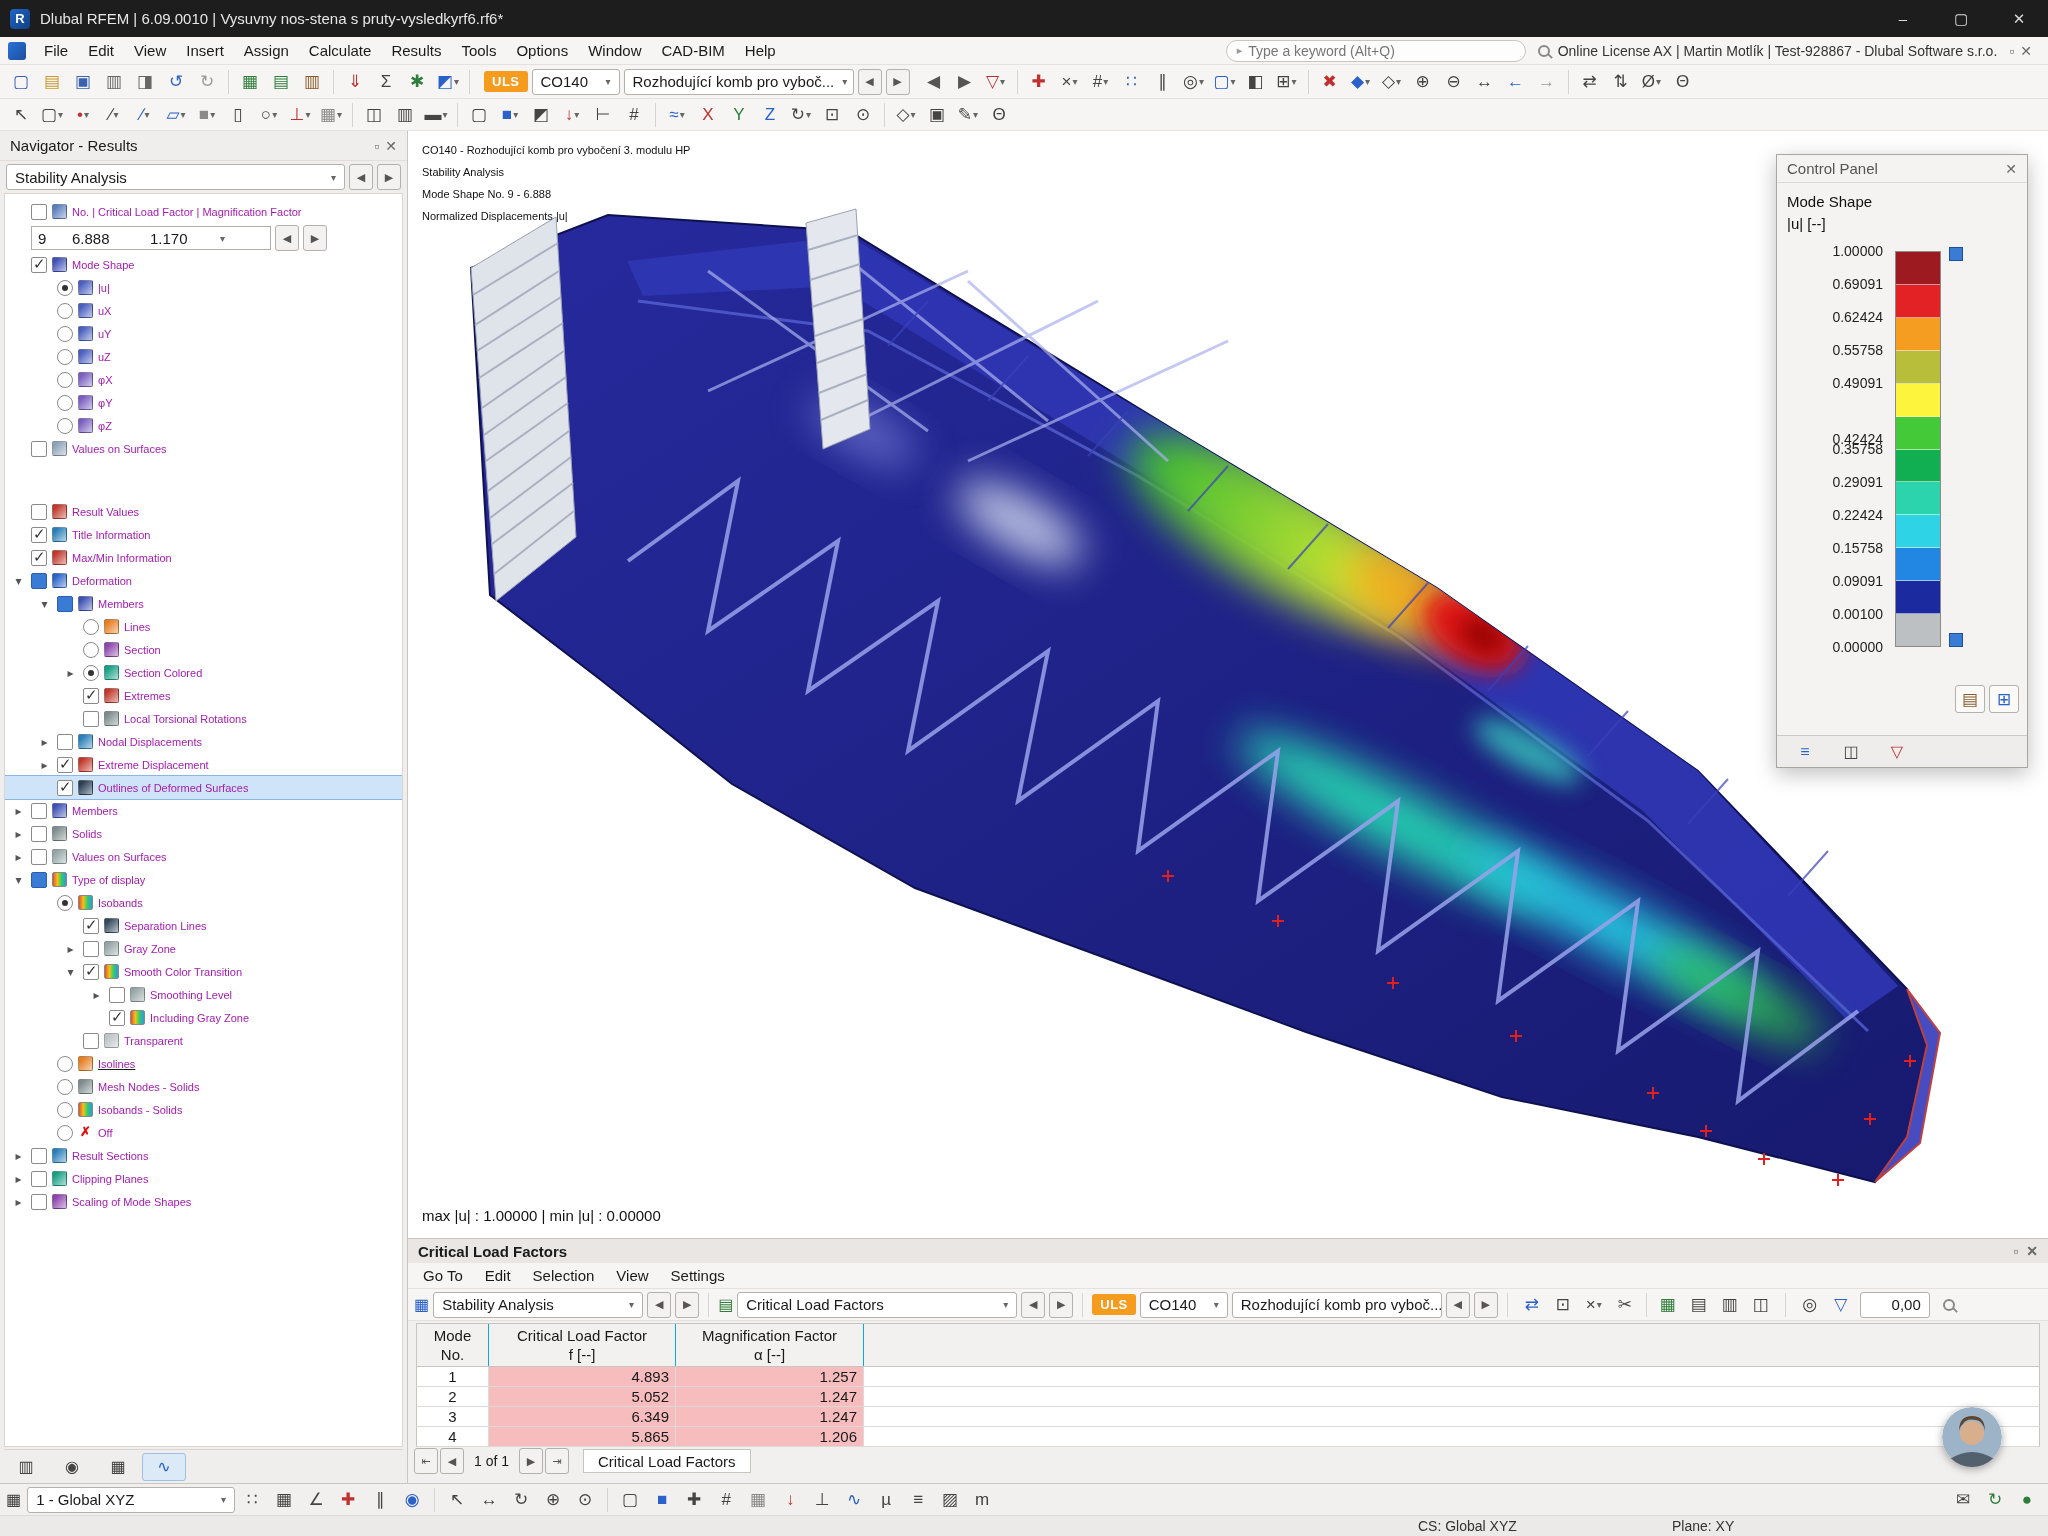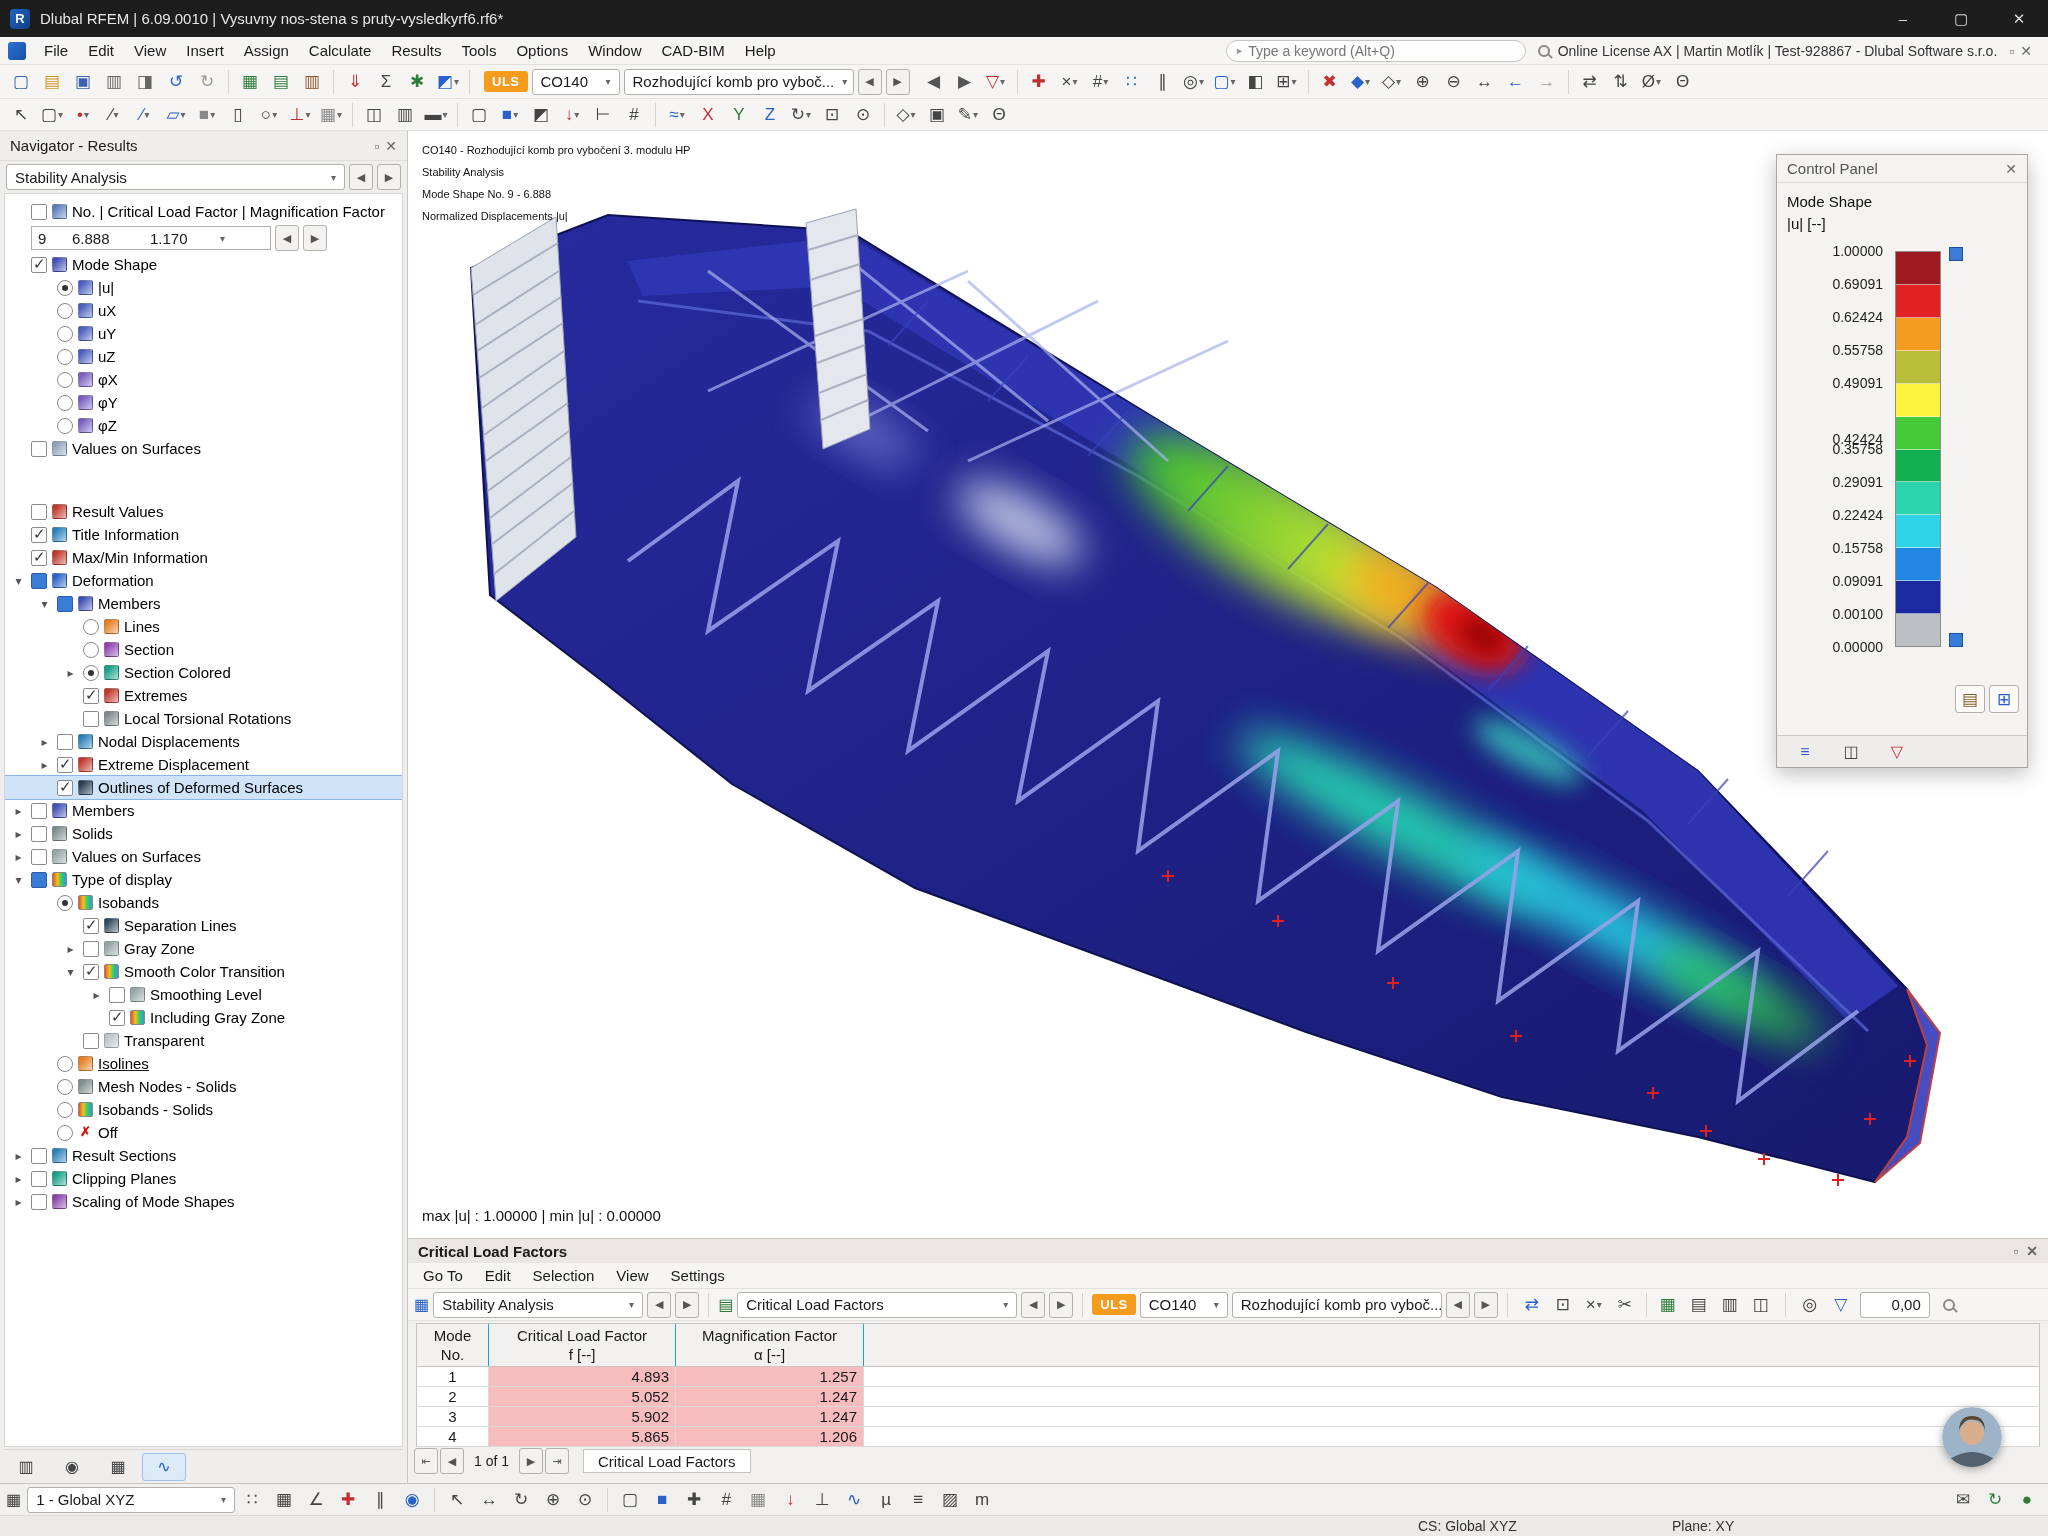--- a/index.html
+++ b/index.html
@@ -49,21 +49,21 @@
   .trow.sel{background:#cfe4f9;outline:1px solid #8ab6e6}
   .texp{width:15px;color:#555;font-size:12px;text-align:center;flex:none}
   .cb{width:16px;height:16px;border:1px solid #8a8a8a;background:#fff;position:relative;border-radius:2px;flex:none}
   .cb.ck::after{content:"✓";position:absolute;top:-3px;left:1px;font-size:15px;color:#333}
   .cb.pt{background:#3a7bd5;border-color:#2a5db0}
   .rb{width:16px;height:16px;border:1px solid #8a8a8a;border-radius:50%;background:#fff;position:relative;flex:none}
   .rb.on::after{content:"";position:absolute;inset:4px;background:#333;border-radius:50%}
   .tico{width:15px;height:15px;border-radius:2px;border:1px solid rgba(0,0,0,.25);flex:none;font-size:13px;line-height:14px;text-align:center}
   .tico.tig{border:none;background:transparent!important;font-weight:bold}
   .tico.rbow{background:linear-gradient(90deg,#e74c3c,#f1c40f,#2ecc71,#3498db);border-color:#888}
-  .tlabel{font-size:15px;color:#000000}
+  .tlabel{font-size:11px;color:#a21caf}
   .tgap{height:40px}
   .tcomborow{height:30px;display:flex;gap:4px;align-items:center;padding-left:26px}
   .mode-combo{width:240px;height:24px;border:1px solid #b0aca8;background:#fff;display:flex;align-items:center;font-size:15px;padding:0 6px}
   .mc-v{display:inline-block}
   .mc-v:nth-child(1){width:34px}
   .mc-v:nth-child(2){width:78px}
   .mc-v:nth-child(3){width:70px}
   #nav-tabs{position:absolute;left:4px;right:4px;bottom:2px;height:32px;display:flex;align-items:center;gap:2px;border-top:1px solid #d8d5d2;padding-top:2px}
   .ntab{width:44px;height:28px;border:1px solid transparent;background:transparent;border-radius:3px;font-size:16px;display:flex;align-items:center;justify-content:center}
   .ntab.active{background:#dce9f7;border-color:#9cc0e8}
@@ -1004,21 +1004,21 @@
           <div class="bpc bpc4"></div>
         </div>
         <div class="bprow">
           <div class="bpc bpc1">2</div>
           <div class="bpc bpc2">5.052</div>
           <div class="bpc bpc3">1.247</div>
           <div class="bpc bpc4"></div>
         </div>
         <div class="bprow">
           <div class="bpc bpc1">3</div>
-          <div class="bpc bpc2">5.902</div>
+          <div class="bpc bpc2">6.349</div>
           <div class="bpc bpc3">1.247</div>
           <div class="bpc bpc4"></div>
         </div>
         <div class="bprow">
           <div class="bpc bpc1">4</div>
           <div class="bpc bpc2">5.865</div>
           <div class="bpc bpc3">1.206</div>
           <div class="bpc bpc4"></div>
         </div>
       </div>

